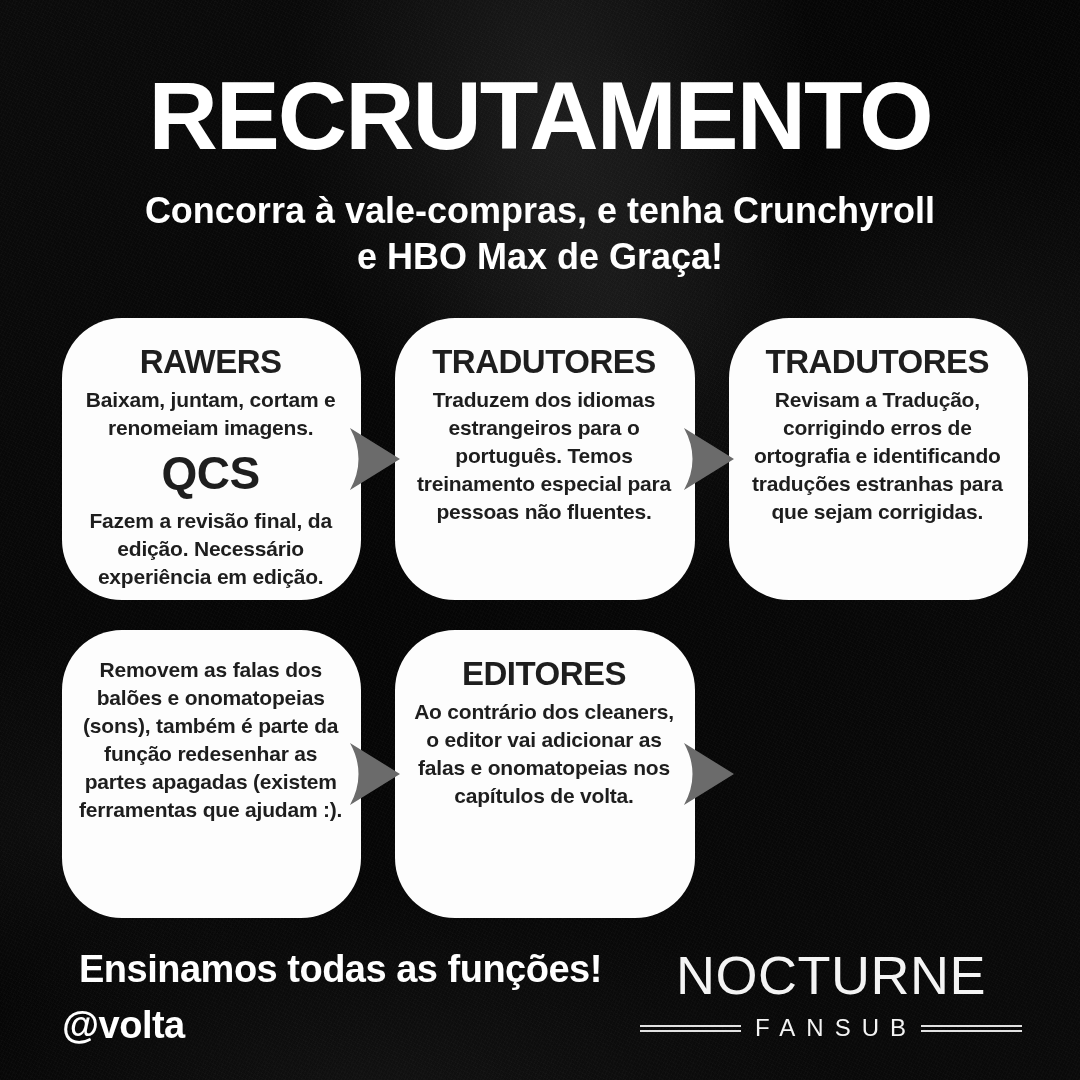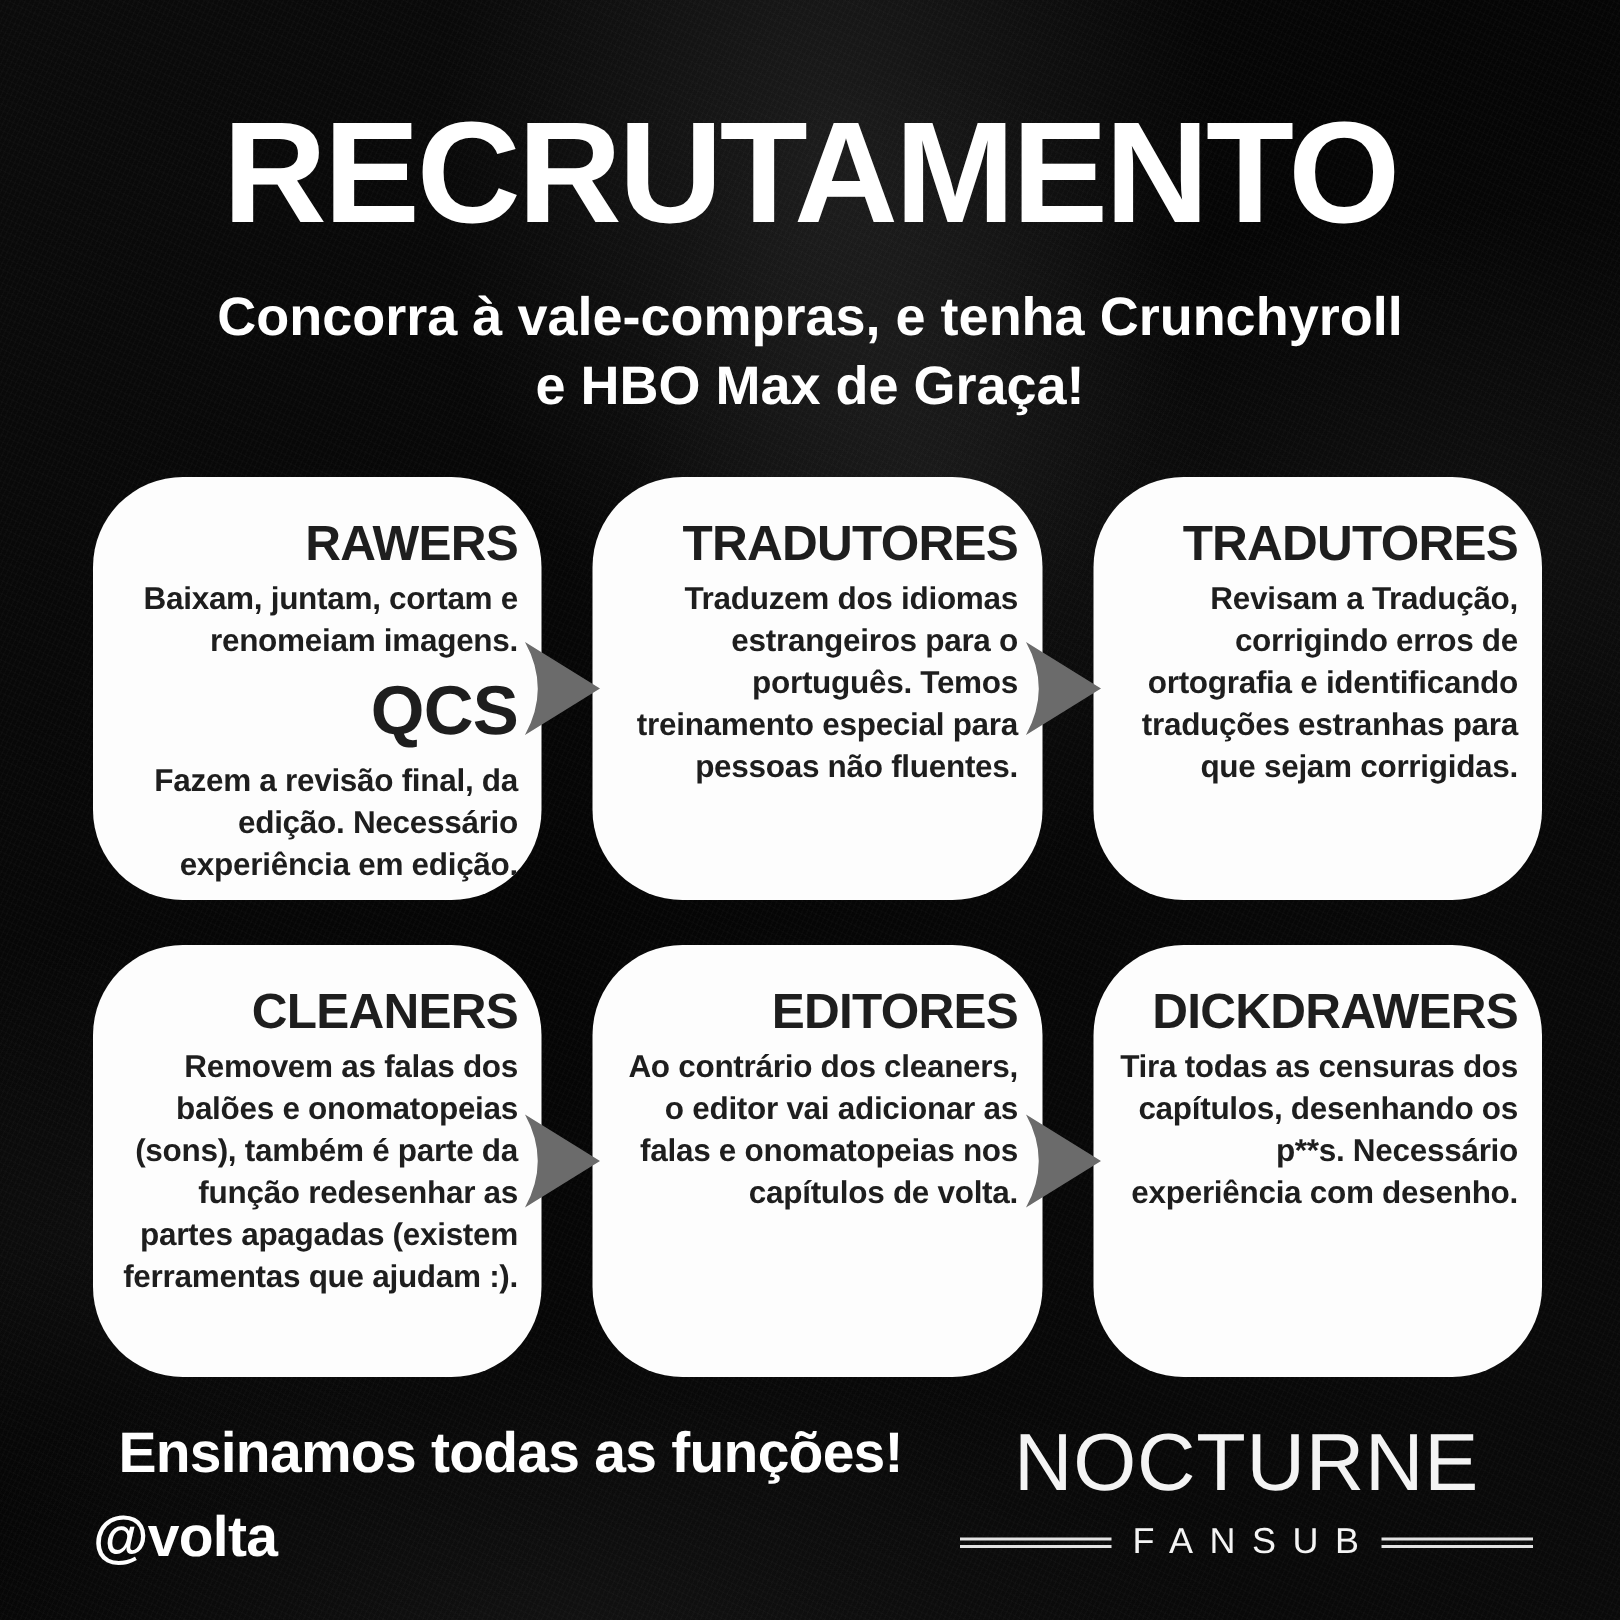--- a/index.html
+++ b/index.html
@@ -69,21 +69,21 @@
     display: grid;
     grid-template-columns: repeat(3, 1fr);
     grid-template-rows: 282px 288px;
     column-gap: 34px;
     row-gap: 30px;
   }
   .card {
     background: #fdfdfd;
     border-radius: 60px;
     color: #1e1e1e;
-    text-align: right;
+    text-align: center;
     padding: 26px 16px 18px 14px;
     box-sizing: border-box;
     overflow: hidden;
   }
   .card h2 {
     margin: 0 0 6px 0;
     font-size: 33px;
     font-weight: bold;
     letter-spacing: -0.5px;
     line-height: 1.1;
@@ -191,33 +191,28 @@
       <h2>TRADUTORES</h2>
       <p>Traduzem dos idiomas estrangeiros para o português. Temos treinamento especial para pessoas não fluentes.</p>
     </div>
 
     <div class="card">
       <h2>TRADUTORES</h2>
       <p>Revisam a Tradução, corrigindo erros de ortografia e identificando traduções estranhas para que sejam corrigidas.</p>
     </div>
 
     <div class="card">
-      <h2>CLEANERS</h2>
       <p>Removem as falas dos balões e onomatopeias (sons), também é parte da função redesenhar as partes apagadas (existem ferramentas que ajudam :).</p>
     </div>
 
     <div class="card">
       <h2>EDITORES</h2>
       <p>Ao contrário dos cleaners, o editor vai adicionar as falas e onomatopeias nos capítulos de volta.</p>
     </div>
 
-    <div class="card">
-      <h2>DICKDRAWERS</h2>
-      <p>Tira todas as censuras dos capítulos, desenhando os p**s. Necessário experiência com desenho.</p>
-    </div>
 
   </div>
 
   <div class="arrow a1">
     <svg viewBox="0 0 52 64" xmlns="http://www.w3.org/2000/svg">
         <path d="M1,1 Q18,32 1,63 L51,32 Z" fill="#6b6b6b"></path>
       </svg>
   </div>
   <div class="arrow a2">
     <svg viewBox="0 0 52 64" xmlns="http://www.w3.org/2000/svg">

